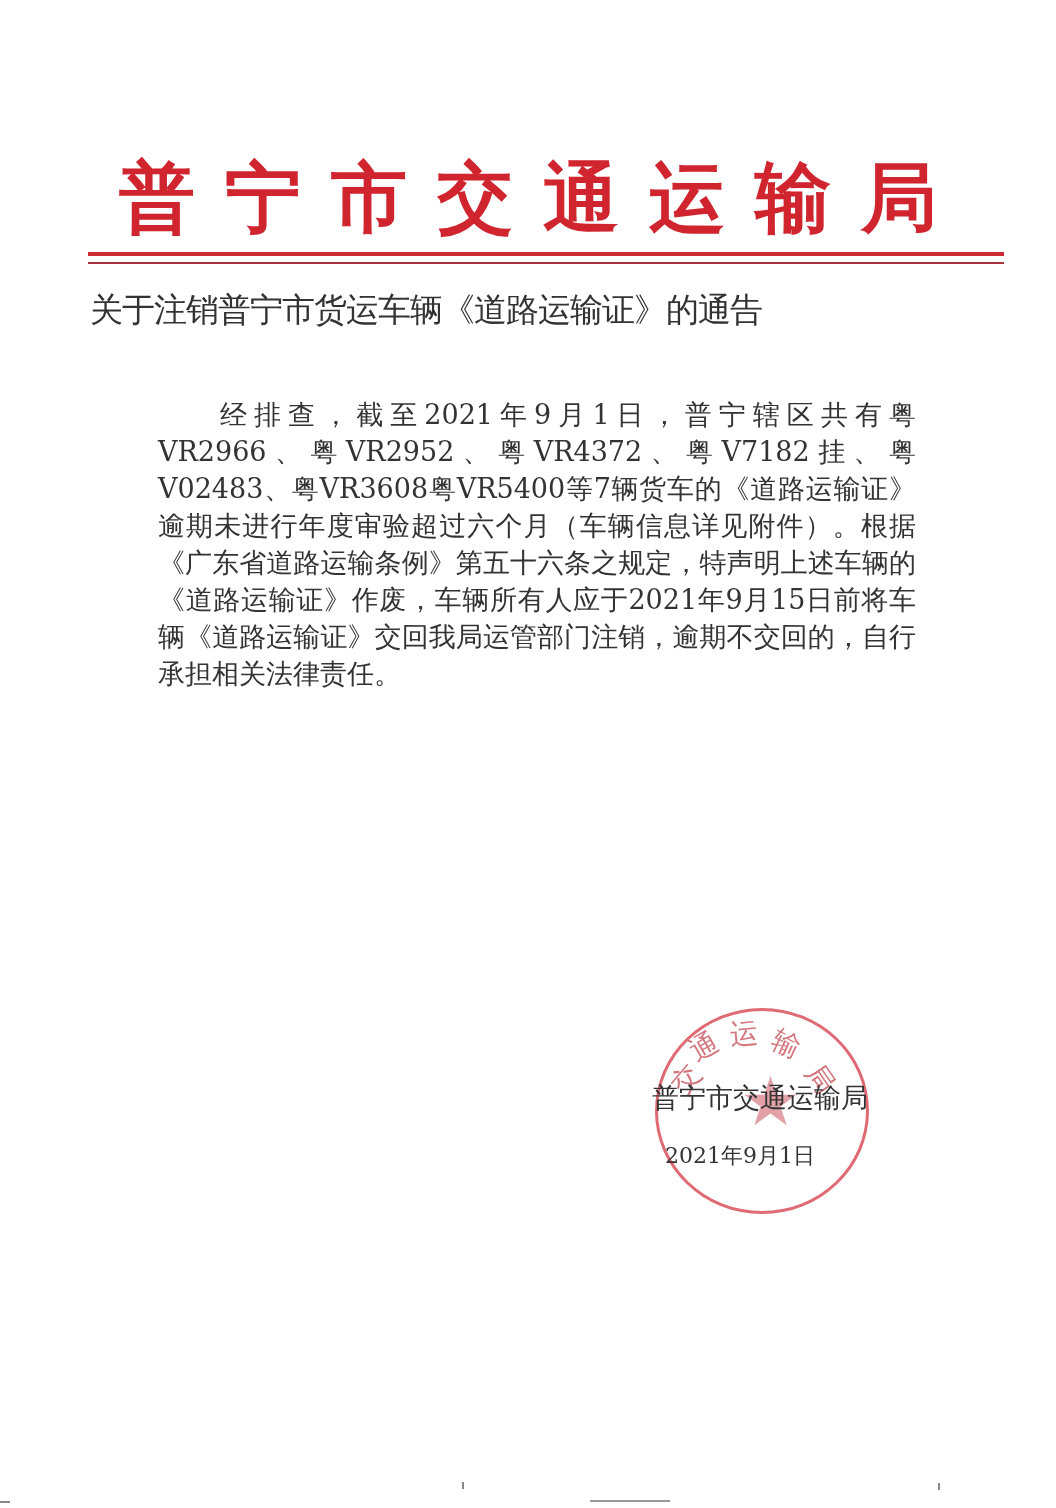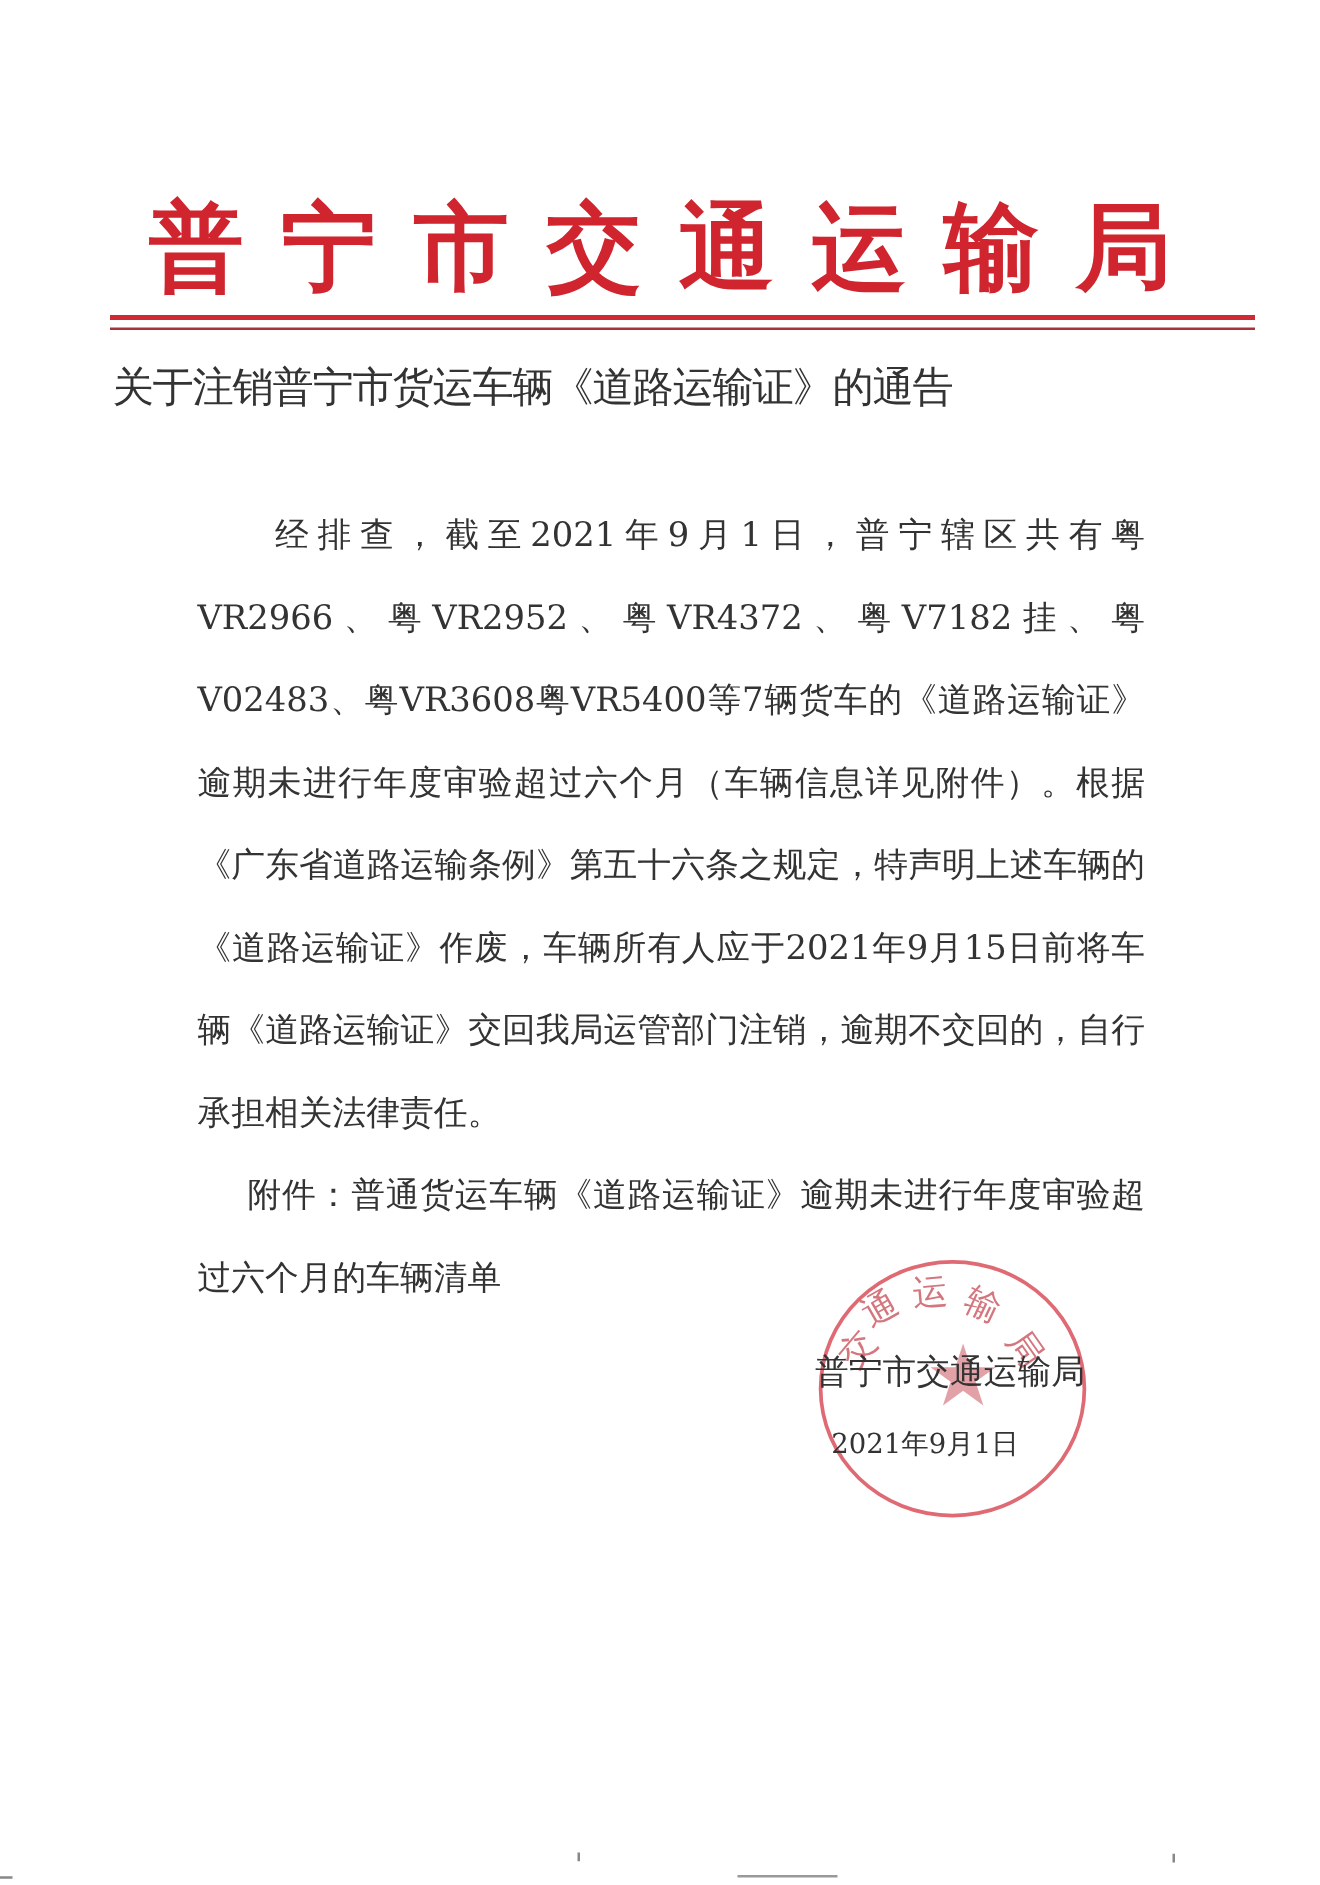--- a/index.html
+++ b/index.html
@@ -9,25 +9,25 @@
   }
   .masthead {
     position: absolute; left: 0; top: 148px; width: 1056px; text-align: center;
     color: #d0242e; font-family: "DejaVu Serif", serif; font-weight: bold;
     font-size: 76px; letter-spacing: 30px; line-height: 100px; text-indent: 30px;
   }
   .rule-top { position: absolute; left: 88px; top: 252px; width: 916px; height: 4px; background: #cf2a33; }
   .rule-bottom { position: absolute; left: 88px; top: 262px; width: 916px; height: 2px; background: #a8323a; }
   .title {
     position: absolute; left: 0; top: 285px; width: 852px; text-align: center;
-    font-family: Liberation Sans, sans-serif; font-size: 33px; color: #333; line-height: 50px; letter-spacing: -1px;
+    font-family: Liberation Serif, serif; font-size: 33px; color: #333; line-height: 50px; letter-spacing: -1px;
   }
   .body-text {
     position: absolute; left: 158px; top: 396px; width: 758px;
-    font-size: 27px; line-height: 66px; color: #333; text-align: justify;
+    font-size: 27px; line-height: 37px; color: #333; text-align: justify;
   }
   .body-text p { margin: 0; }
   .indent { text-indent: 62px; }
   .attach { text-indent: 40px; }
   .seal {
     position: absolute; left: 655px; top: 1008px; width: 208px; height: 200px;
     border: 3px solid #d9505a; border-radius: 50%; opacity: 0.85;
   }
   .seal-star {
     position: absolute; left: 740px; top: 1068px; font-size: 68px; color: #d77a82; opacity: 0.7; line-height: 1;
@@ -41,21 +41,20 @@
 <body>
 
 <div class="masthead">普宁市交通运输局</div>
 <div class="rule-top"></div>
 <div class="rule-bottom"></div>
 
 <div class="title">关于注销普宁市货运车辆《道路运输证》的通告</div>
 
 <div class="body-text">
   <p class="indent">经排查，截至2021年9月1日，普宁辖区共有粤VR2966、粤VR2952、粤VR4372、粤V7182挂、粤V02483、粤VR3608粤VR5400等7辆货车的《道路运输证》逾期未进行年度审验超过六个月（车辆信息详见附件）。根据《广东省道路运输条例》第五十六条之规定，特声明上述车辆的《道路运输证》作废，车辆所有人应于2021年9月15日前将车辆《道路运输证》交回我局运管部门注销，逾期不交回的，自行承担相关法律责任。</p>
-  <p class="attach">附件：普通货运车辆《道路运输证》逾期未进行年度审验超过六个月的车辆清单</p>
 </div>
 
 <div class="seal"></div>
 <div class="seal-star">★</div>
 <div class="seal-arc" style="left:672px;top:1060px;transform:rotate(-50deg);">交</div>
 <div class="seal-arc" style="left:690px;top:1028px;transform:rotate(-30deg);">通</div>
 <div class="seal-arc" style="left:730px;top:1015px;transform:rotate(-5deg);">运</div>
 <div class="seal-arc" style="left:772px;top:1025px;transform:rotate(25deg);">输</div>
 <div class="seal-arc" style="left:806px;top:1060px;transform:rotate(55deg);">局</div>
 

